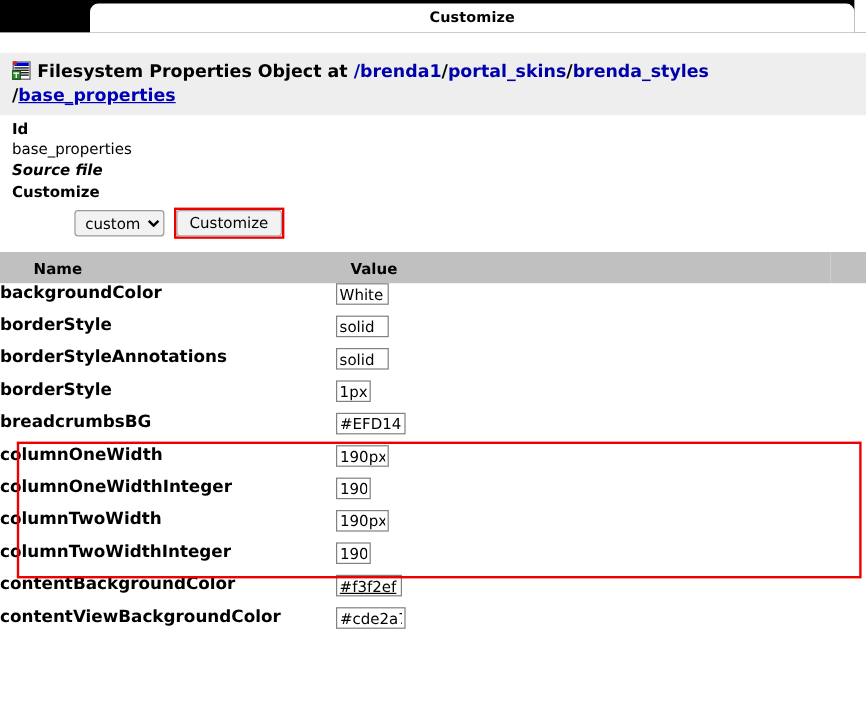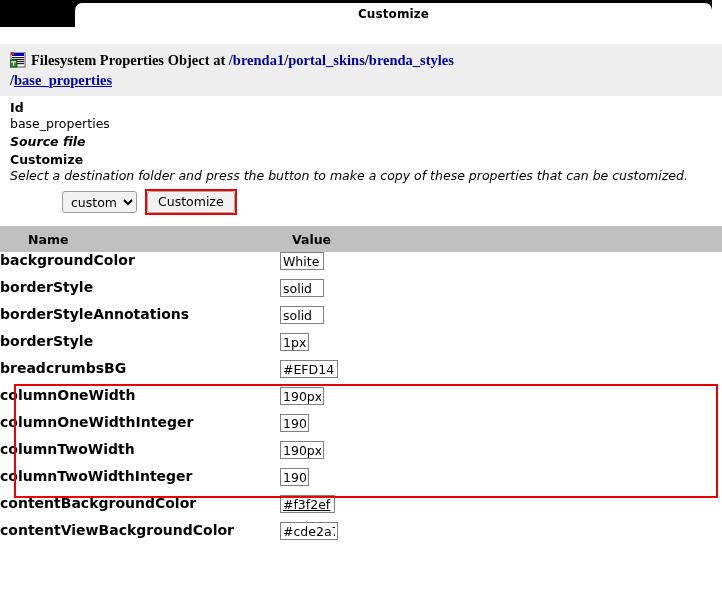--- a/index.html
+++ b/index.html
@@ -55,21 +55,20 @@
     background: #eeeeee;
     padding: 6px 8px 6px 10px;
     margin-top: 17px;
   }
   .obj-title {
     font-size: 14.5px;
     font-weight: bold;
     line-height: 20px;
     color: #000000;
     margin: 0;
-    font-family: Liberation Serif, serif;
   }
   .obj-icon {
     display: inline-block;
     vertical-align: -3px;
     width: 16px;
     height: 16px;
     margin-right: 5px;
     position: relative;
   }
   .obj-title-text { color: #000; }
@@ -253,21 +252,20 @@
     <div class="defterm">Id</div>
     <div class="defdesc">base_properties</div>
   </div>
 
   <div class="defrow row-src">
     <div class="defterm ital">Source file</div>
   </div>
 
   <div class="defrow row-cust">
     <div class="defterm">Customize</div>
-    <div class="defdesc ital">Select a destination folder and press the button to make a copy of these properties that can be customized.</div>
   </div>
 
   <div class="controls-row">
     <select class="dest-select">
       <option>custom</option>
     </select>
     <span class="cust-btn-wrap">
       <button class="cust-btn">Customize</button>
     </span>
   </div>

